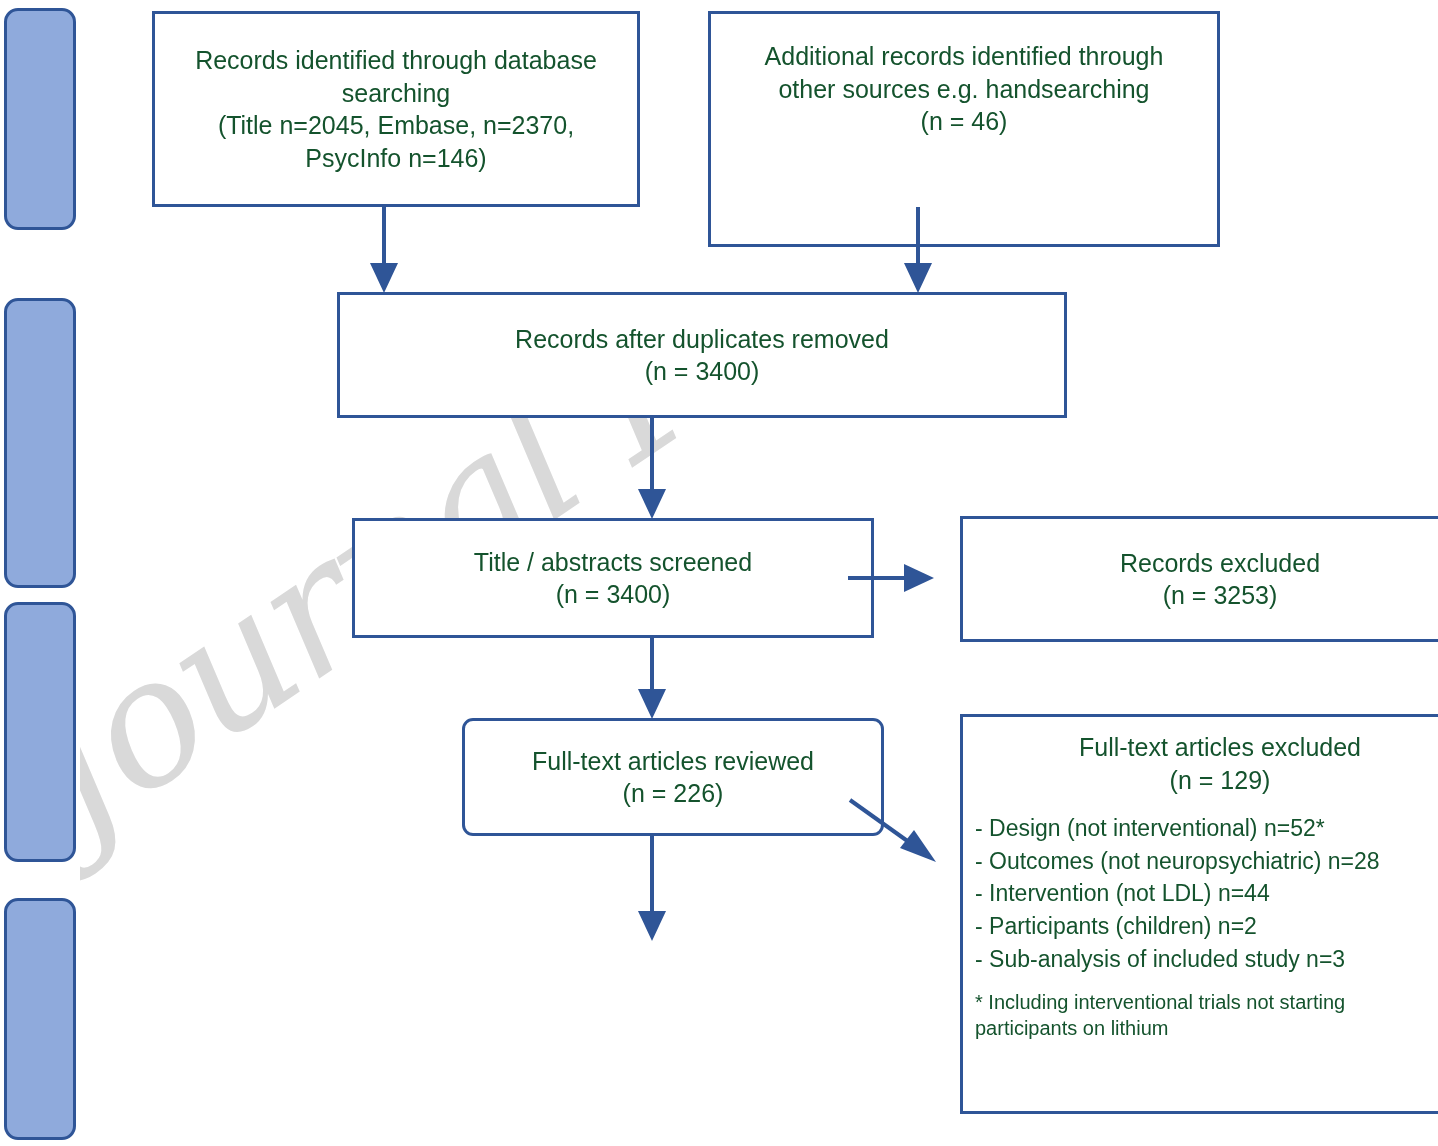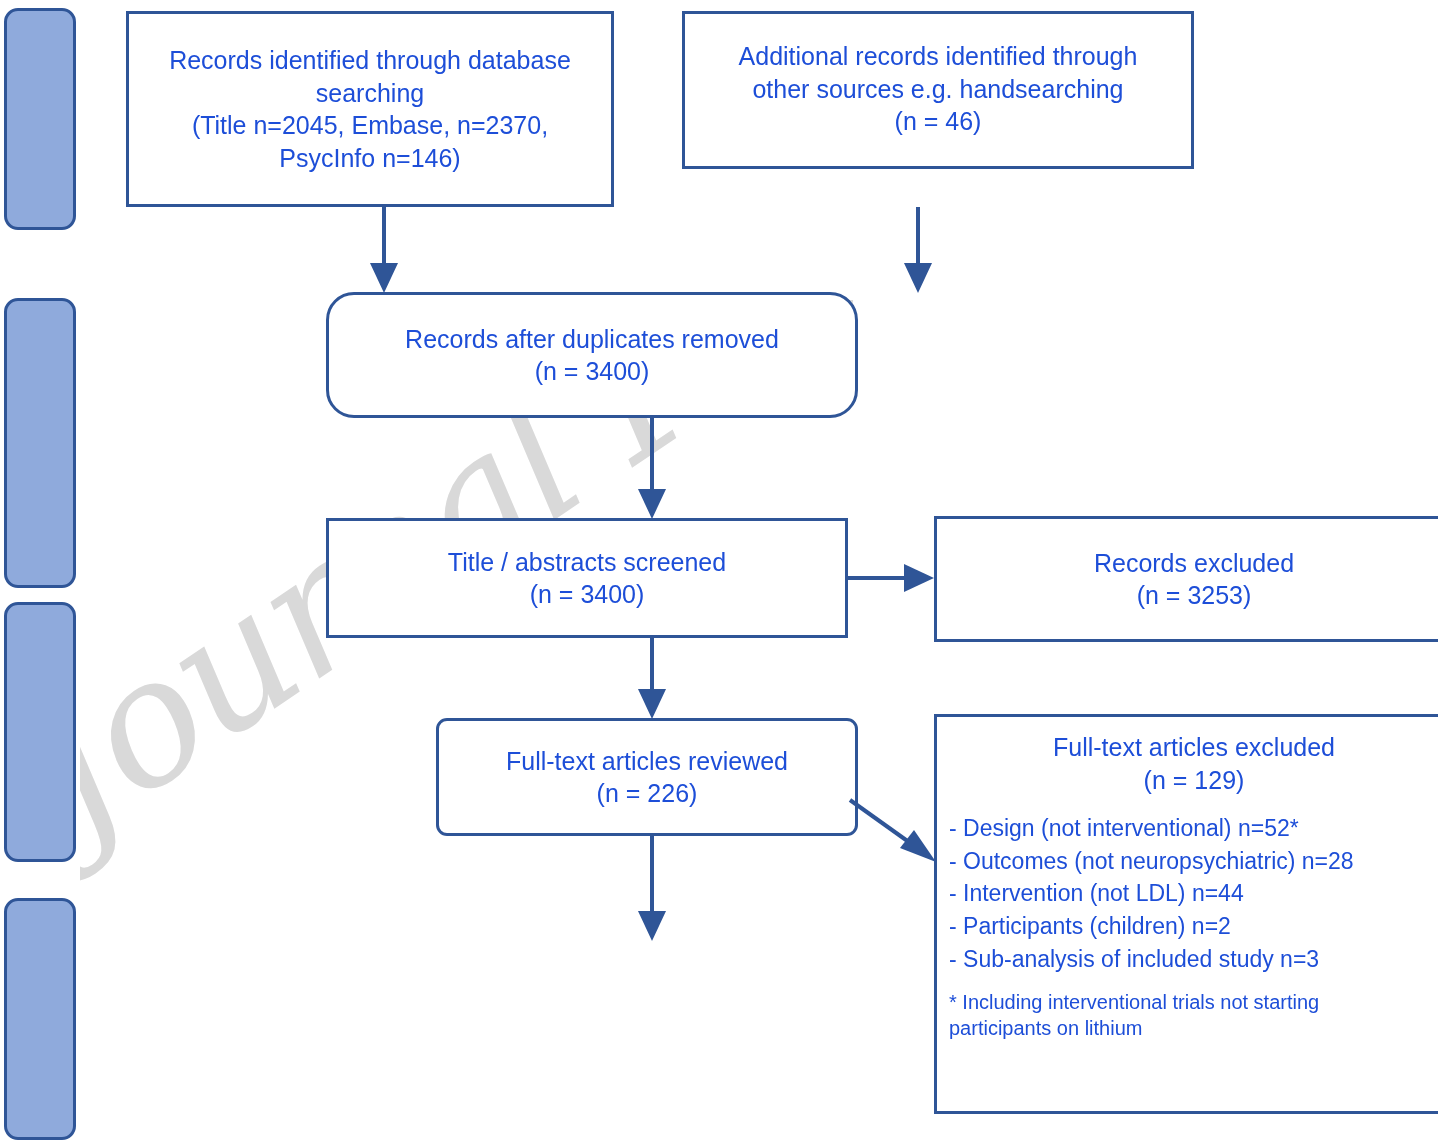--- a/index.html
+++ b/index.html
@@ -54,24 +54,25 @@
     position: absolute;
     background: #ffffff;
     border: 3px solid #2f5597;
     box-sizing: border-box;
     z-index: 4;
     display: flex;
     flex-direction: column;
     align-items: center;
     justify-content: center;
     text-align: center;
-    color: #1d4ed8;
+    color: #14532d;
     font-size: 25px;
     line-height: 1.30;
     padding: 4px 10px;
+    margin-left: 26px;
   }
   .box .line { white-space: nowrap; }
 
   
   .box.detail {
     justify-content: flex-start;
     align-items: stretch;
     padding: 14px 0 10px 12px;
   }
   .detail-head {
@@ -120,27 +121,27 @@
   <div class="stage-bar" style="top:602px; height:260px;"></div>
   <div class="stage-bar" style="top:898px; height:242px;"></div>
 
   <div class="box" style="left:126px; top:11px; width:488px; height:196px;">
     <div class="line">Records identified through database</div>
     <div class="line">searching</div>
     <div class="line">(Title n=2045, Embase, n=2370,</div>
     <div class="line">PsycInfo n=146)</div>
   </div>
 
-  <div class="box" style="left:682px; top:11px; width:512px; height:158px; justify-content:flex-start; padding-top:26px;">
+  <div class="box" style="left:682px; top:11px; width:512px; height:236px; justify-content:flex-start; padding-top:26px;">
     <div class="line">Additional records identified through</div>
     <div class="line">other sources e.g. handsearching</div>
     <div class="line">(n = 46)</div>
   </div>
 
-  <div class="box" style="left:326px; top:292px; width:532px; height:126px;border-radius:28px;">
+  <div class="box" style="left:311px; top:292px; width:730px; height:126px;">
     <div class="line">Records after duplicates removed</div>
     <div class="line">(n = 3400)</div>
   </div>
 
   <div class="box" style="left:326px; top:518px; width:522px; height:120px;">
     <div class="line">Title / abstracts screened</div>
     <div class="line">(n = 3400)</div>
   </div>
 
   <div class="box" style="left:934px; top:516px; width:520px; height:126px;">

